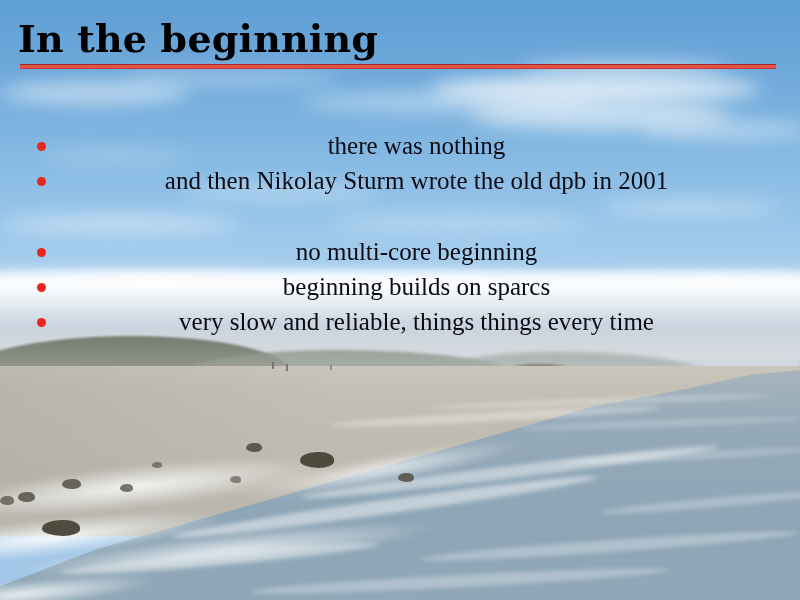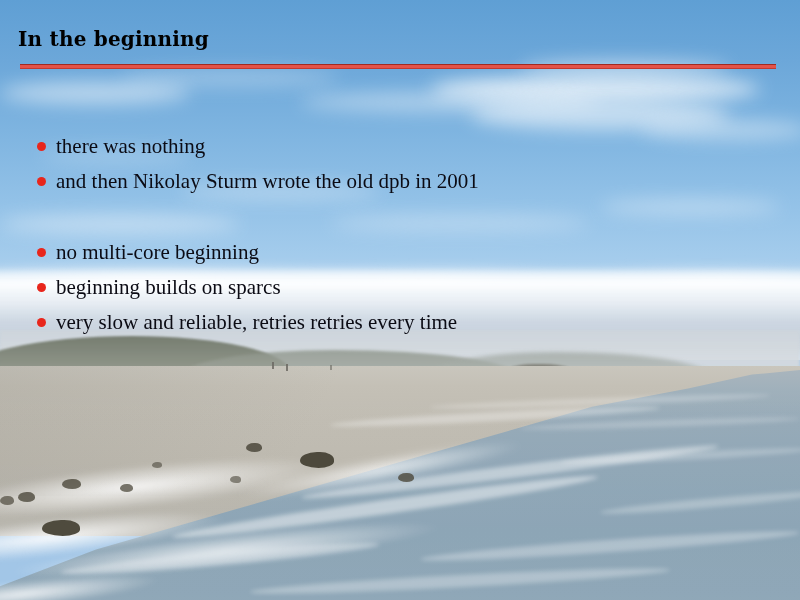--- a/index.html
+++ b/index.html
@@ -263,21 +263,21 @@
     background: linear-gradient(to bottom, rgba(255,255,255,0) 60%, rgba(255,255,255,.04));
   }
 
   
   .title {
     position: absolute;
     left: 18px;
     top: 20px;
     font-family: "DejaVu Serif", "Liberation Serif", serif;
     font-weight: bold;
-    font-size: 20px;
+    font-size: 38px;
     line-height: 38px;
     color: #000000;
     letter-spacing: .2px;
     white-space: nowrap;
   }
 
   .title-rule {
     position: absolute;
     left: 20px;
     top: 64px;
@@ -290,24 +290,25 @@
     position: absolute;
     left: 37px;
     top: 131px;
     width: 740px;
   }
   .bullet-line {
     position: relative;
     height: 35px;
     padding-left: 19px;
     font-family: "Liberation Serif", "DejaVu Serif", serif;
-    font-size: 21px;
+    font-size: 25px;
     line-height: 30px;
     color: #0b0b14;
     white-space: nowrap;
+    text-align: center;
   }
   .bullet-line .dot {
     position: absolute;
     left: 0;
     top: 11px;
     width: 9px;
     height: 9px;
     border-radius: 50%;
     background: #e8261c;
   }
@@ -401,17 +402,17 @@
     <div class="bullet-line">
       <span class="dot"></span>
       <span>no multi-core beginning</span>
     </div>
     <div class="bullet-line">
       <span class="dot"></span>
       <span>beginning builds on sparcs</span>
     </div>
     <div class="bullet-line">
       <span class="dot"></span>
-      <span>very slow and reliable, retries retries every time</span>
+      <span>very slow and reliable, things things every time</span>
     </div>
   </div>
 
 </div>
 
 </body></html>

